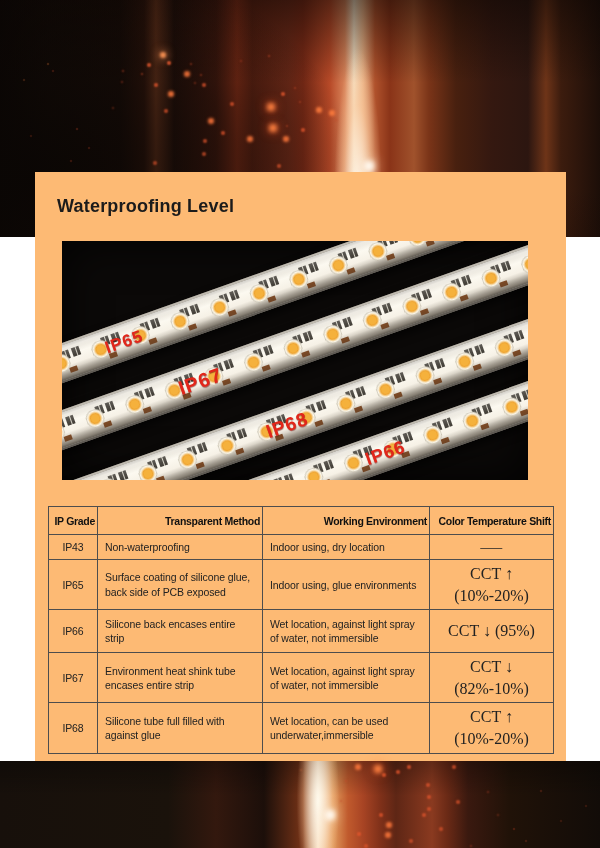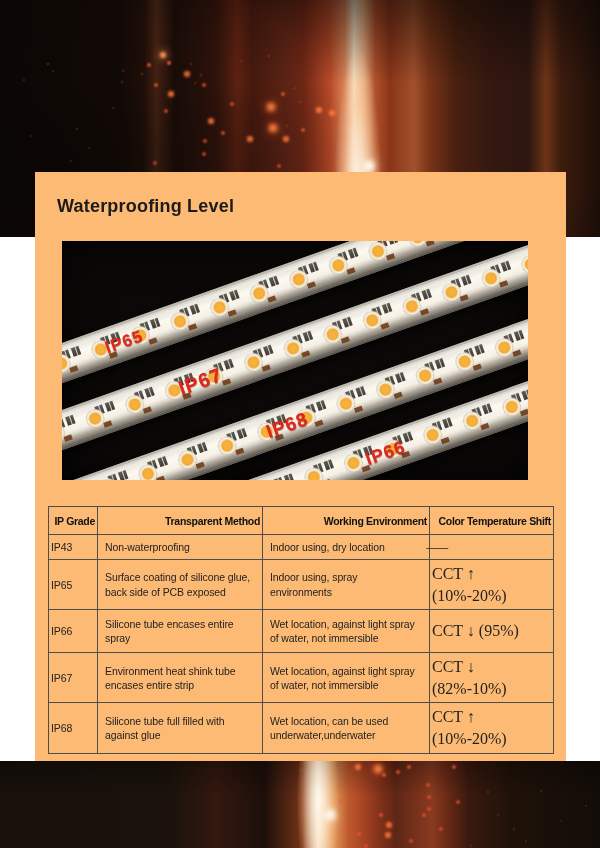--- a/index.html
+++ b/index.html
@@ -118,21 +118,21 @@
   .s2 .ip-label{left:152px;font-size:20px;top:8px;}
   .s3 .ip-label{left:245px;font-size:19px;top:9px;}
   .s4 .ip-label{left:350px;font-size:18px;}
 
   
   .tbl{position:absolute;left:13px;top:334px;width:505px;border-collapse:collapse;table-layout:fixed;color:#222;}
   .tbl col.c1{width:49px;} .tbl col.c2{width:165px;} .tbl col.c3{width:167px;} .tbl col.c4{width:124px;}
   .tbl th,.tbl td{border:1px solid #4d4d4d;vertical-align:middle;}
   .tbl th{font-size:10.5px;font-weight:bold;color:#111;text-align:right;white-space:nowrap;letter-spacing:-.3px;height:27px;padding:0 2px;overflow:hidden;}
   .tbl td{font-size:10.5px;line-height:1.35;padding:3px 7px;letter-spacing:-.1px;}
-  .tbl td.c-center{padding:3px 2px;}
+  .tbl td.c-center{text-align:center;padding:3px 2px;}
   .tbl tr.row-single td{height:18px;}
   .tbl tr.row-tall td{height:36px;}
   .tbl td.cct{font-family:"Liberation Serif",serif;font-size:16px;letter-spacing:0;}
   .dash-stretch{display:inline-block;transform:scaleX(2.1);}
 </style>
 </head>
 <body>
 
 <div class="hero-top">
   <div class="bokeh"></div>
@@ -174,39 +174,39 @@
     <tbody>
       <tr class="row-single">
         <td class="c-center">IP43</td>
         <td>Non-waterproofing</td>
         <td>Indoor using, dry location</td>
         <td class="c-center"><span class="dash-stretch">—</span></td>
       </tr>
       <tr class="row-tall">
         <td class="c-center">IP65</td>
         <td>Surface coating of silicone glue, back side of PCB exposed</td>
-        <td>Indoor using, spray environments</td>
+        <td>Indoor using, glue environments</td>
         <td class="c-center cct">CCT ↑  (10%-20%)</td>
       </tr>
       <tr class="row-tall">
         <td class="c-center">IP66</td>
-        <td>Silicone tube encases entire spray</td>
+        <td>Silicone back encases entire strip</td>
         <td>Wet location, against light spray of water, not immersible</td>
         <td class="c-center cct">CCT ↓  (95%)</td>
       </tr>
       <tr class="row-tall">
         <td class="c-center">IP67</td>
         <td>Environment heat shink tube encases entire strip</td>
         <td>Wet location, against light spray of water, not immersible</td>
         <td class="c-center cct">CCT ↓  (82%-10%)</td>
       </tr>
       <tr class="row-tall">
         <td class="c-center">IP68</td>
         <td>Silicone tube full filled with against glue</td>
-        <td>Wet location, can be used underwater,underwater</td>
+        <td>Wet location, can be used underwater,immersible</td>
         <td class="c-center cct">CCT ↑  (10%-20%)</td>
       </tr>
     </tbody>
   </table>
 </div>
 
 <div class="hero-bottom">
   <div class="bokeh2"></div>
 </div>
 

